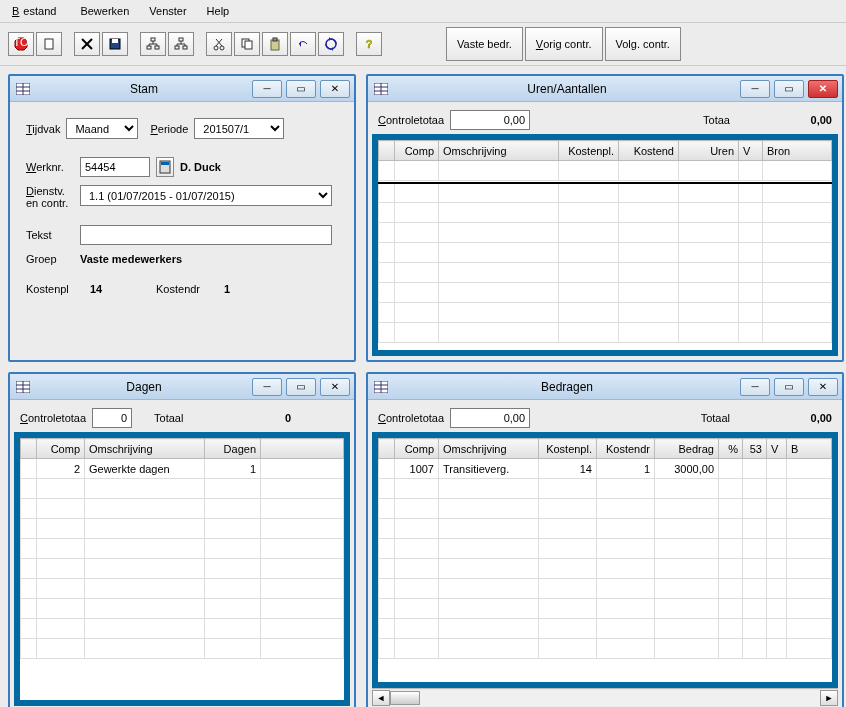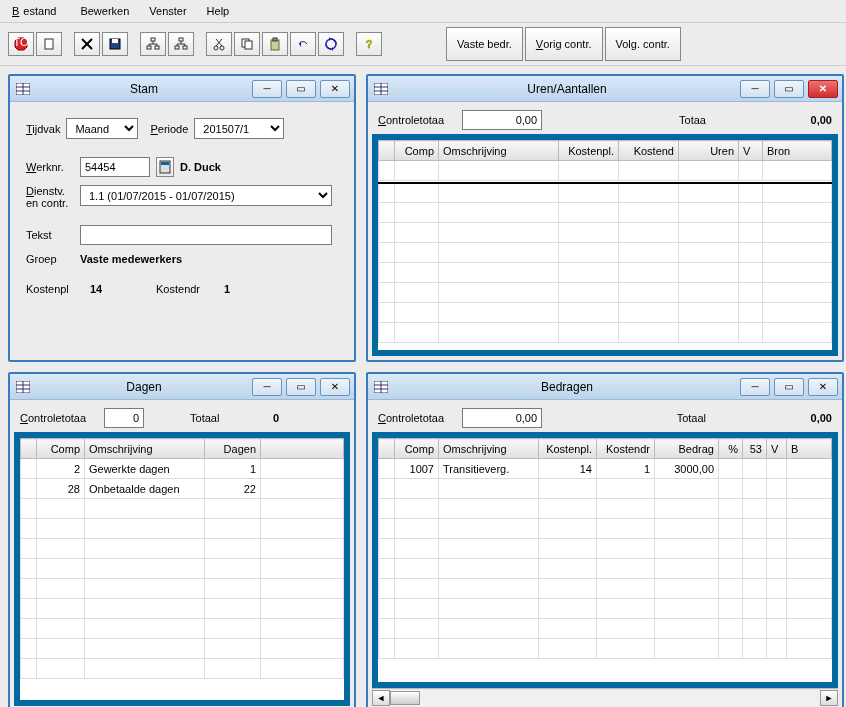--- a/index.html
+++ b/index.html
@@ -27,21 +27,21 @@
   
   .wincontent { padding: 16px; flex: 1; overflow: hidden; display: flex; flex-direction: column; }
   
   .formrow { display: flex; align-items: center; margin-bottom: 8px; gap: 6px; }
   .lbl { color: #000; }
   .lbl u { text-decoration: underline; }
   input[type=text], select { border: 1px solid #7a7a7a; background: #fff; height: 20px; padding: 0 4px; font-size: 11px; }
   select { height: 21px; }
   .bold { font-weight: bold; }
   
-  .ctrlrow { display: flex; align-items: center; padding: 4px 6px; gap: 18px; }
+  .ctrlrow { display: flex; align-items: center; padding: 4px 6px; gap: 6px; }
   .ctrlrow input { text-align: right; width: 80px; }
   
   .grid { flex:1; background:#fff; border:6px solid #0369a1; overflow:hidden; position:relative; }
   table { border-collapse: collapse; width: 100%; table-layout: fixed; }
   th { background: linear-gradient(#f8f8f8,#e0e0e0); border: 1px solid #bbb; padding: 3px 4px; font-weight: 400; text-align: left; height: 20px; overflow:hidden; white-space:nowrap; }
   td { border: 1px solid #ddd; padding: 2px 4px; height: 20px; overflow:hidden; white-space:nowrap; }
   td.r, th.r { text-align: right; }
   tr.blackline td { border-bottom: 2px solid #000; height: 2px; padding: 0; }
   
   .hscroll { height: 18px; background: #e8e8e8; border-top: 1px solid #bbb; display: flex; align-items: center; }
@@ -408,27 +408,20 @@
             <th class="r">Dagen</th>
             <th></th>
           </tr>
             </thead>
           <tbody>
             <tr>
                 <td></td>
                 <td class="r">2</td>
                 <td>Gewerkte dagen</td>
                 <td class="r">1</td>
-                <td></td>
-              </tr>
-            <tr>
-                <td></td>
-                <td class="r">28</td>
-                <td>Onbetaalde dagen</td>
-                <td class="r">22</td>
                 <td></td>
               </tr>
             <tr>
                 <td></td>
                 <td></td>
                 <td></td>
                 <td></td>
                 <td></td>
               </tr>
             <tr>

